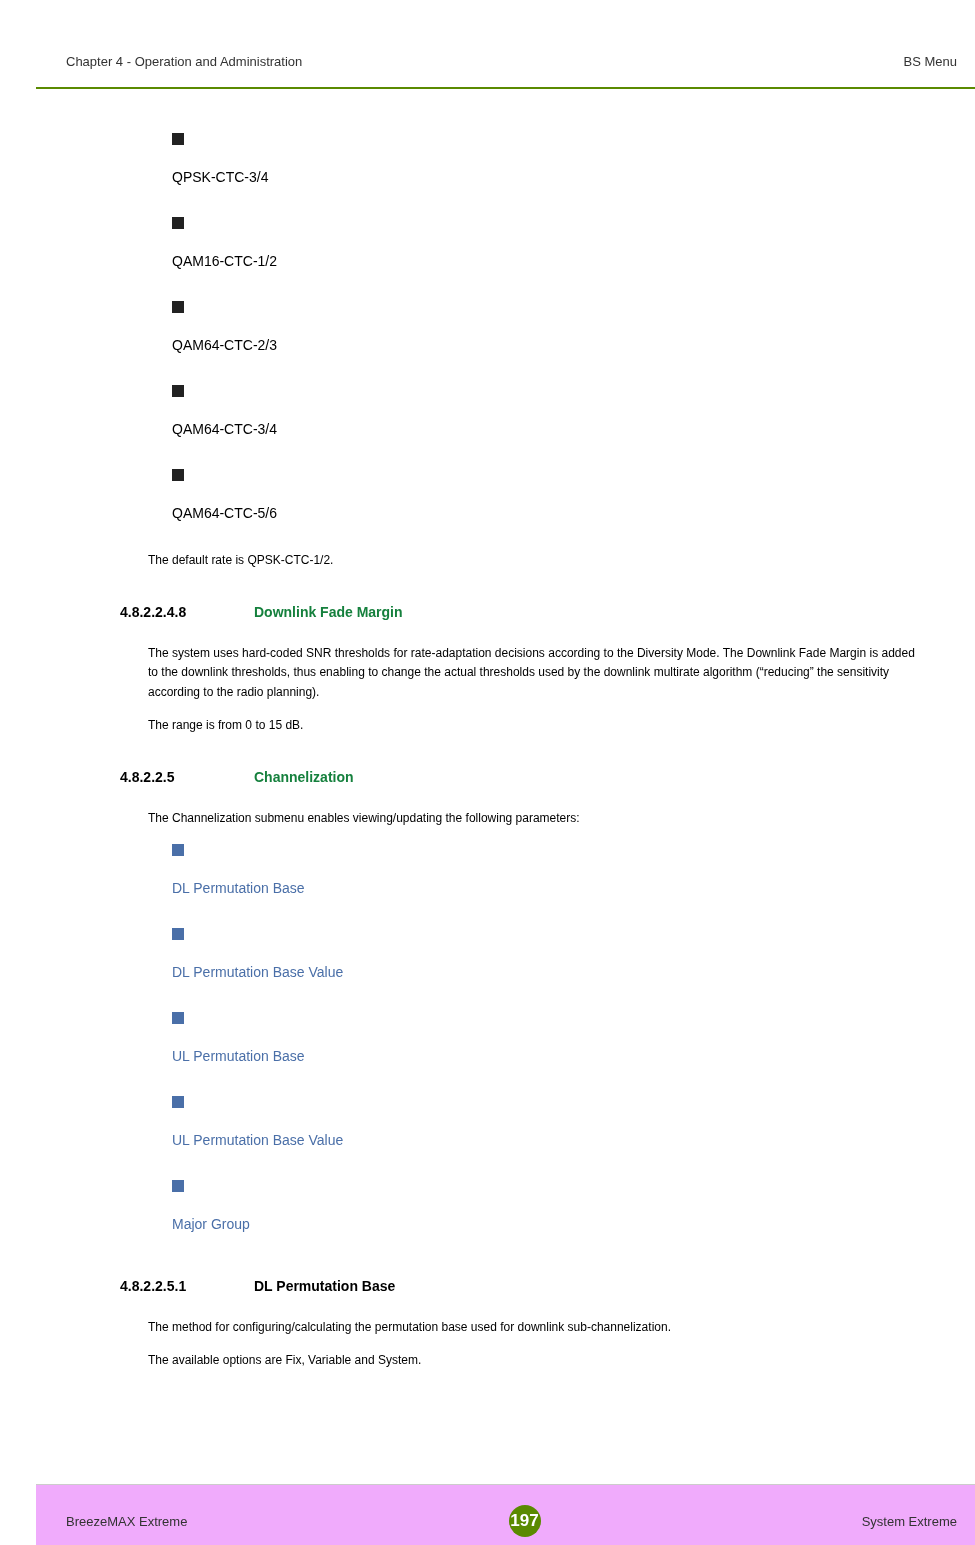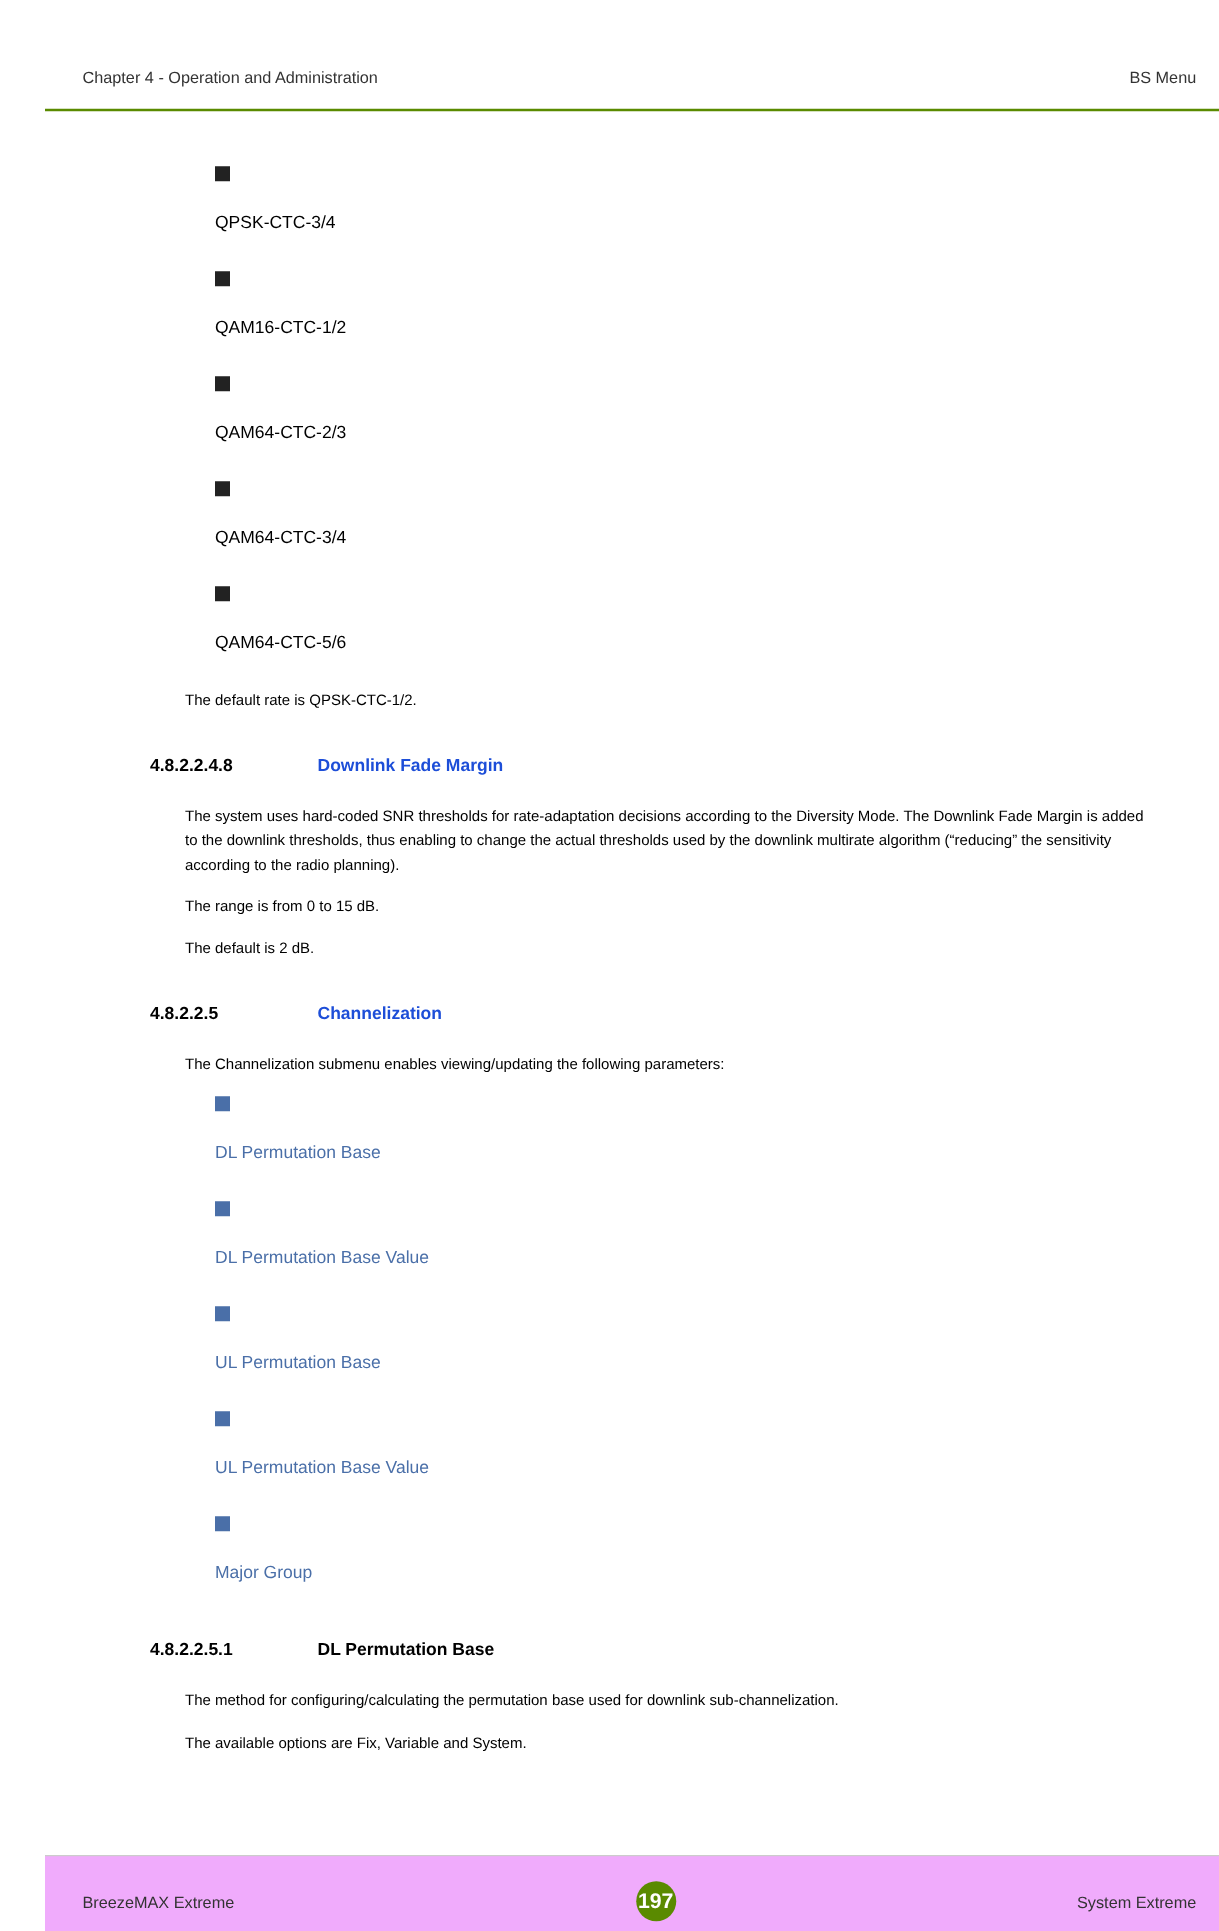--- a/index.html
+++ b/index.html
@@ -85,21 +85,21 @@
     .section-number {
       font-size: 14px;
       font-weight: bold;
       color: #000;
       min-width: 110px;
       flex-shrink: 0;
     }
     .section-title {
       font-size: 14px;
       font-weight: bold;
-      color: #1d4ed8;
+      color: #15803d;
     }
     .section-title.black {
       color: #000;
     }
 
     
     .footer {
       position: absolute;
       bottom: 0;
       left: 0;
@@ -166,21 +166,20 @@
   </div>
 
   <p class="para">The default rate is QPSK-CTC-1/2.</p>
 
   <div class="section-heading">
     <span class="section-number">4.8.2.2.4.8</span>
     <span class="section-title">Downlink Fade Margin</span>
   </div>
   <p class="para">The system uses hard-coded SNR thresholds for rate-adaptation decisions according to the Diversity Mode. The Downlink Fade Margin is added to the downlink thresholds, thus enabling to change the actual thresholds used by the downlink multirate algorithm (“reducing” the sensitivity according to the radio planning).</p>
   <p class="para">The range is from 0 to 15 dB.</p>
-  <p class="para">The default is 2 dB.</p>
 
   <div class="section-heading">
     <span class="section-number">4.8.2.2.5</span>
     <span class="section-title">Channelization</span>
   </div>
   <p class="para">The Channelization submenu enables viewing/updating the following parameters:</p>
 
   <div>
     <div class="bullet-item">
       <span class="bullet-square blue"></span>

